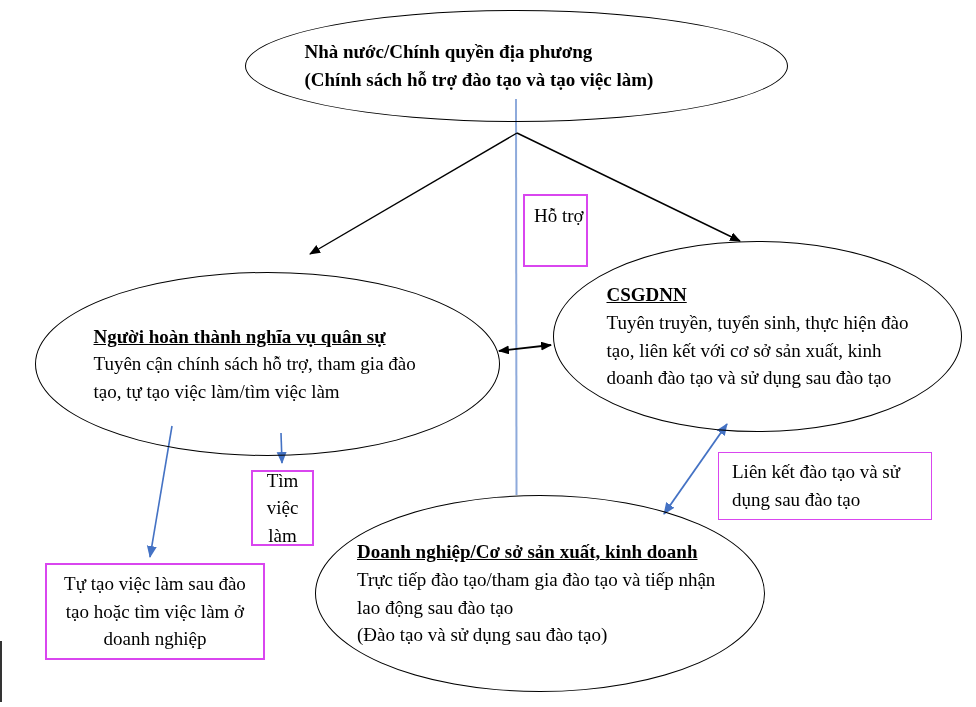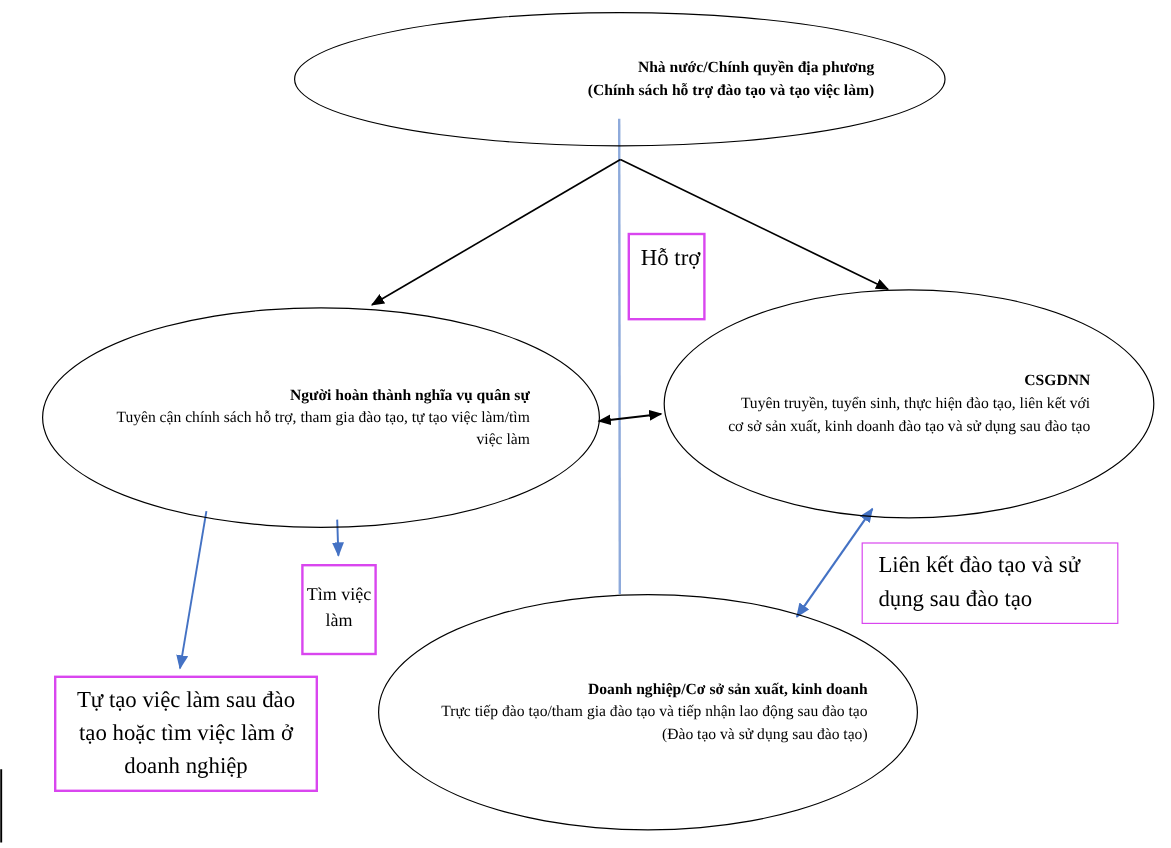--- a/index.html
+++ b/index.html
@@ -4,46 +4,46 @@
 <style>
   html,body{margin:0;padding:0;background:#fff;}
   #canvas{
     position:relative;width:976px;height:707px;background:#fff;overflow:hidden;
     font-family:"Liberation Serif","DejaVu Serif",serif;color:#000;
   }
   #connectors{position:absolute;left:0;top:0;width:976px;height:707px;}
   .node{
     position:absolute;border:1.5px solid #000;border-radius:50%;
     display:flex;flex-direction:column;align-items:center;justify-content:center;
-    text-align:right;font-size:13px;line-height:1.45;background:transparent;box-sizing:border-box;
+    text-align:left;font-size:19px;line-height:1.45;background:transparent;box-sizing:border-box;
   }
-  .node .title{font-weight:bold;}
+  .node .title{font-weight:bold;text-decoration:underline;}
   .node .body{font-weight:normal;}
   .node.gov .title{text-decoration:none;}
   .node.gov{font-weight:bold;}
   .node-inner{margin:0 auto;}
   .gov      {left:245px;top:10px; width:543px;height:112px;}
   .gov      .node-inner{width:424px;}
-  .veterans {left:35px; top:256px;width:465px;height:184px;}
+  .veterans {left:35px; top:272px;width:465px;height:184px;}
   .veterans .node-inner{width:348px;}
   .csgdnn   {left:553px;top:241px;width:409px;height:191px;}
   .csgdnn   .node-inner{width:302px;}
   .enterprise{left:315px;top:495px;width:450px;height:197px;}
   .enterprise .node-inner{width:366px;}
   .label-box{
     position:absolute;border:2px solid #d946ef;background:#fff;box-sizing:border-box;
     display:flex;align-items:center;justify-content:center;text-align:center;
     font-size:19px;line-height:1.45;
   }
   .box-support{
     left:523px;top:194px;width:65px;height:73px;
     align-items:flex-start;justify-content:flex-start;text-align:left;
     padding:6px 0 0 9px;
   }
-  .box-findjob{left:251px;top:470px;width:63px;height:76px;font-size:15px;}
+  .box-findjob{left:251px;top:470px;width:63px;height:76px;font-size:19px;}
   .box-selfemp{left:45px;top:563px;width:220px;height:97px;padding:16px 6px;}
   .box-link{
     left:718px;top:452px;width:214px;height:68px;border-width:1.5px;
     justify-content:flex-start;text-align:left;padding-left:13px;
   }
 </style>
 </head>
 <body>
 
 <div id="canvas">

